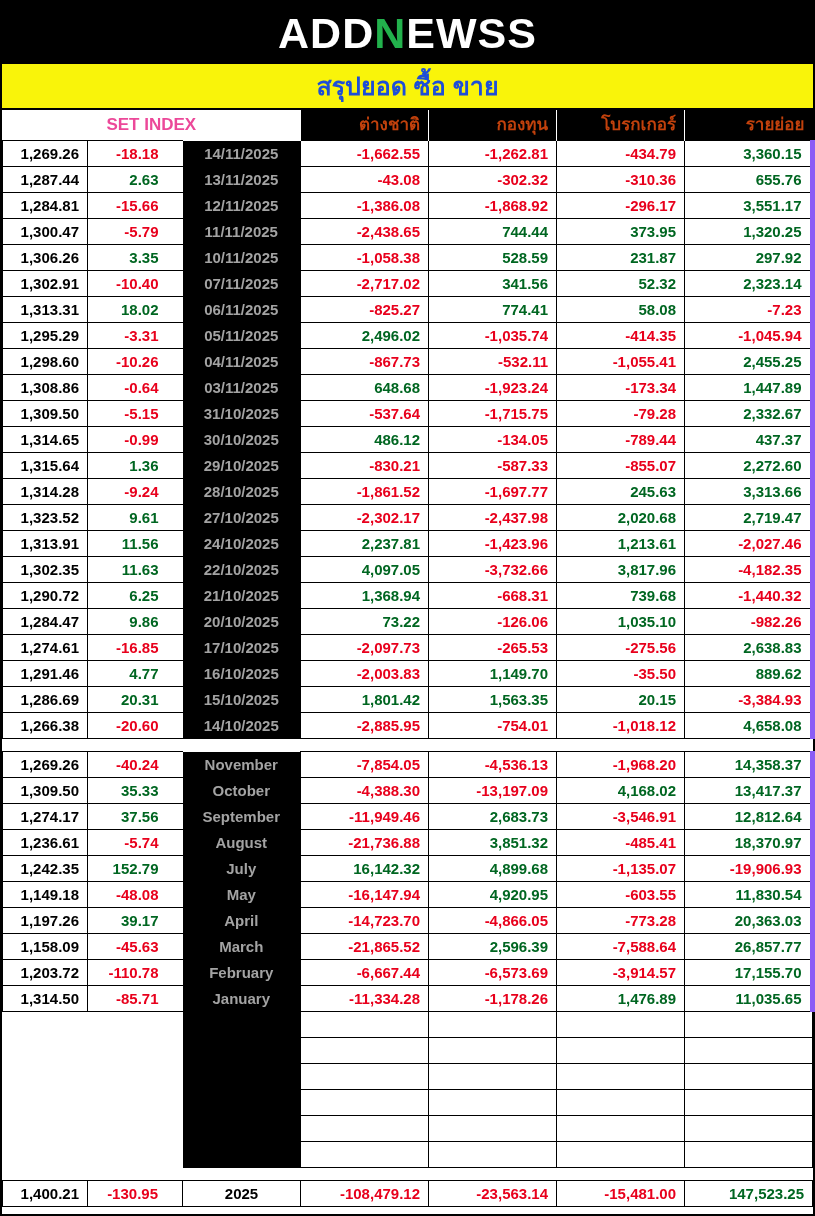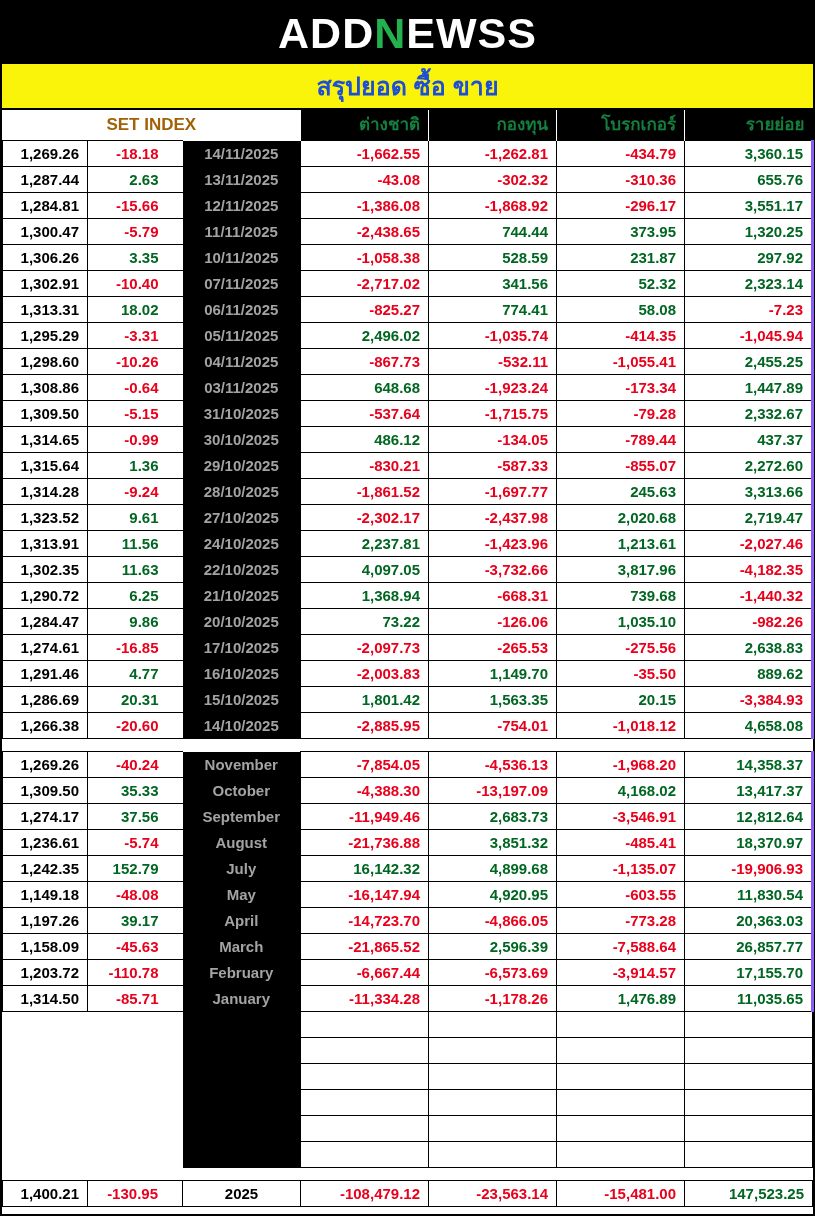--- a/index.html
+++ b/index.html
@@ -38,42 +38,42 @@
   .cell{
     height:25px;line-height:25px;font-size:15px;font-weight:bold;
     text-align:right;padding-right:8px;box-sizing:border-box;
     white-space:nowrap;
   }
   .datecell{
     background:#000;color:#a3a3a3;text-align:center;padding:0;
     height:25px;line-height:25px;font-size:15px;font-weight:bold;
   }
   .hdr{
-    background:#000;color:#15803d;text-align:right;padding-right:8px;
+    background:#000;color:#c2410c;text-align:right;padding-right:8px;
     height:30px;line-height:30px;font-size:17px;font-weight:bold;
     border-left:1px solid #fff;
   }
   .hdr-set{
-    background:#fff;color:#a16207;text-align:center;
+    background:#fff;color:#ec4899;text-align:center;
     height:30px;line-height:30px;font-size:17px;font-weight:bold;
   }
   .neg{color:#e8001c;}
   .pos{color:#006621;}
   .blk{color:#000000;}
 
   .spacer-row td{height:12px;background:#fff;}
 
   .empty-row .datecell{background:#000;}
   .empty-row .cell{border:1px solid #000;background:#fff;}
 
   .total .datecell{background:#fff;color:#000;border:1px solid #000;}
   .total .cell{border:1px solid #000;}
 
   .grid td.cell{border-left:1px solid #000;border-bottom:1px solid #000;}
-  .grid td.cell.last{border-right:3px solid #8b5cf6;}
+  .grid td.cell.last{border-right:6px solid #8b5cf6;}
   .grid tr:first-child td.cell{border-top:1px solid #000;}
 
   .leftpad{padding-right:24px;}
 </style>
 </head>
 <body>
 
 <div class="page">
 
   <div class="brandbar">

